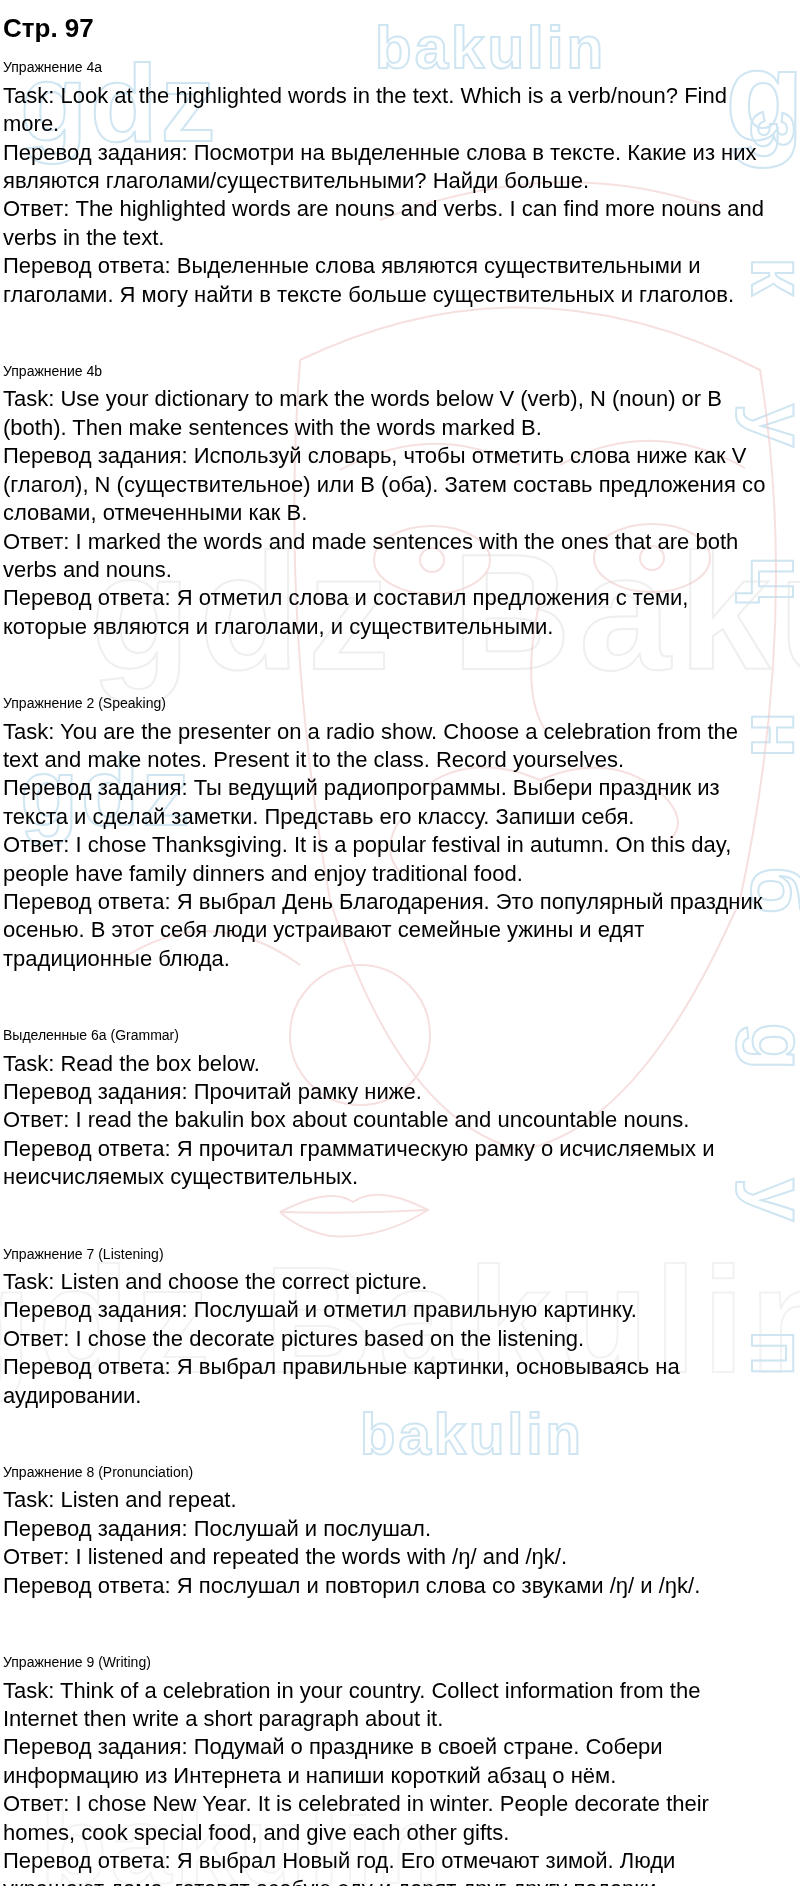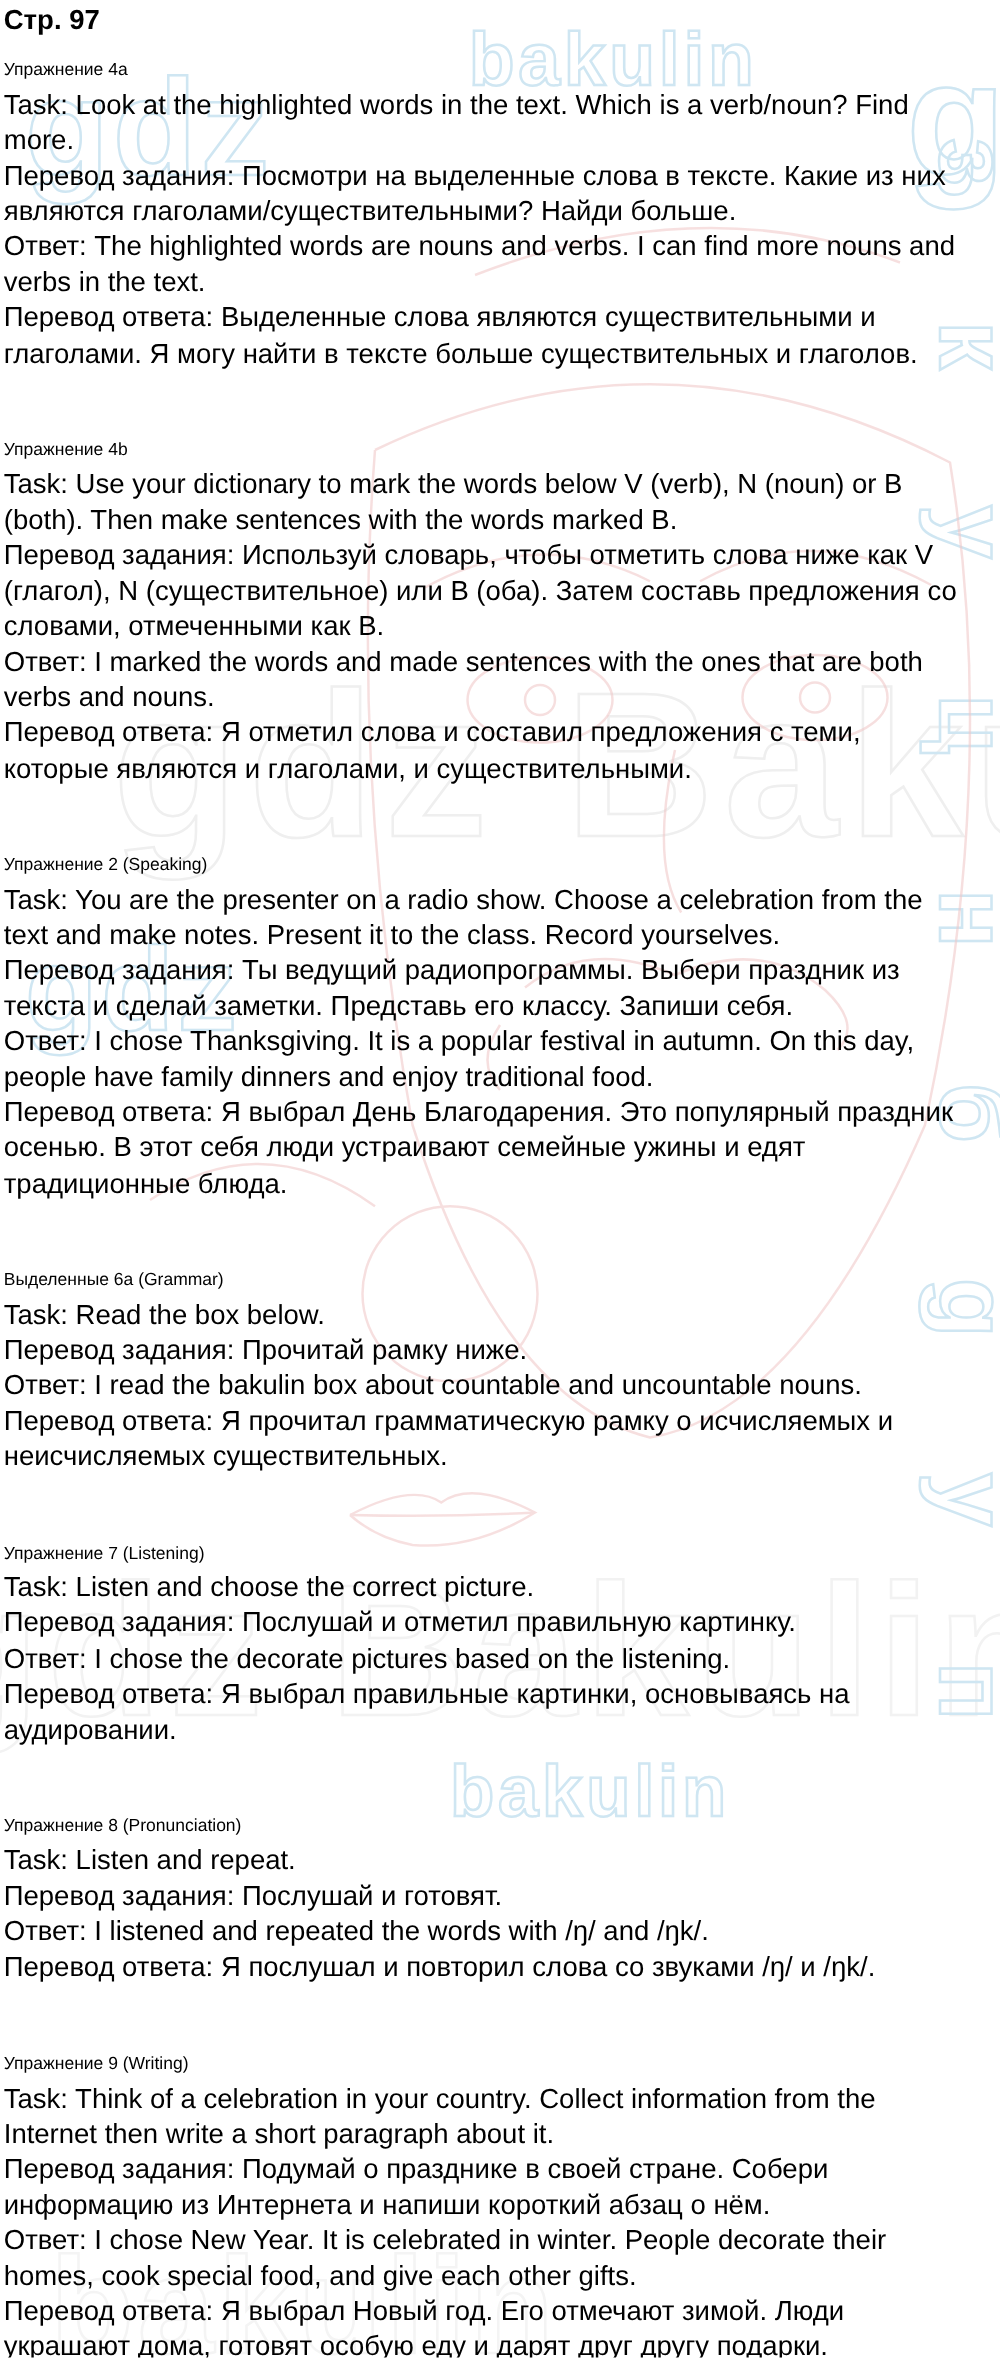--- a/index.html
+++ b/index.html
@@ -36,22 +36,22 @@
   
   .page {
     position: relative;
     z-index: 1;
     padding: 2px 26px 0 3px;
     font-size: 22px;
     line-height: 28.4px;
   }
   .page-title {
     font-weight: bold;
-    margin: 0 0 11px 0;
-    font-size: 22px;
+    margin: 12px 0 11px 0;
+    font-size: 26px;
     line-height: 28.4px;
   }
   .section { margin: 0 0 48px 0; }
   .section-title {
     font-weight: normal;
     font-size: 14px;
     line-height: 28.4px;
     margin: 0;
   }
   p.qa { margin: 0; }
@@ -149,21 +149,21 @@
           <p class="qa"><b>Перевод задания: </b><span>Послушай и отметил правильную картинку.</span></p>
           <p class="qa"><b>Ответ: </b><span>I chose the decorate pictures based on the listening.</span></p>
           <p class="qa"><b>Перевод ответа: </b><span>Я выбрал правильные картинки, основываясь на аудировании.</span></p>
         </div>
   </section>
 
   <section class="section">
     <h2 class="section-title">Упражнение 8 (Pronunciation)</h2>
     <div>
           <p class="qa"><b>Task: </b><span>Listen and repeat.</span></p>
-          <p class="qa"><b>Перевод задания: </b><span>Послушай и готовят.</span></p>
+          <p class="qa"><b>Перевод задания: </b><span>Послушай и послушал.</span></p>
           <p class="qa"><b>Ответ: </b><span>I listened and repeated the words with /ŋ/ and /ŋk/.</span></p>
           <p class="qa"><b>Перевод ответа: </b><span>Я послушал и повторил слова со звуками /ŋ/ и /ŋk/.</span></p>
         </div>
   </section>
 
   <section class="section">
     <h2 class="section-title">Упражнение 9 (Writing)</h2>
     <div>
           <p class="qa"><b>Task: </b><span>Think of a celebration in your country. Collect information from the Internet then write a short paragraph about it.</span></p>
           <p class="qa"><b>Перевод задания: </b><span>Подумай о празднике в своей стране. Собери информацию из Интернета и напиши короткий абзац о нём.</span></p>

